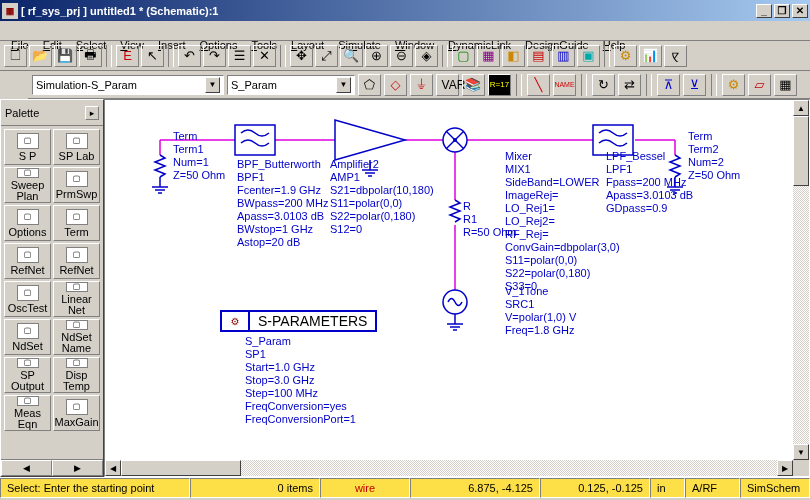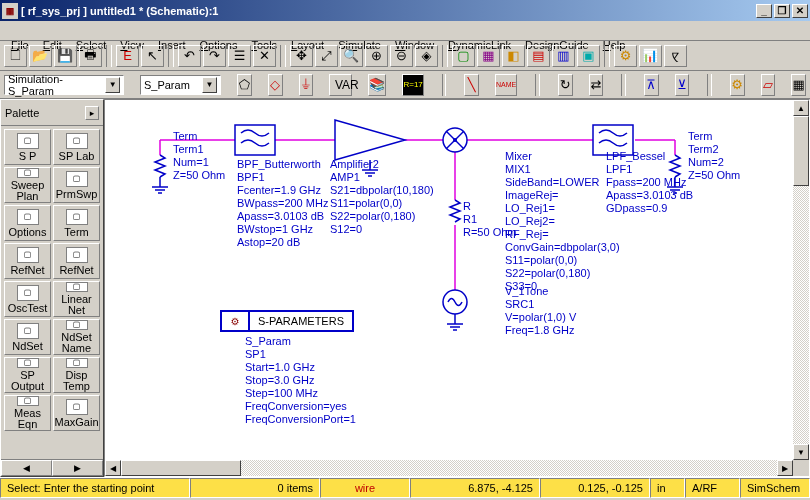--- a/index.html
+++ b/index.html
@@ -11,42 +11,42 @@
 .titlebar .winbtn { width: 16px; height: 14px; background: #d4d0c8; border: 1px solid; border-color: #fff #404040 #404040 #fff; margin-left: 2px; display:flex; align-items:center; justify-content:center; font-family: Arial; font-size:10px; color:#000; cursor:pointer;}
 
 .menubar { height: 20px; background: #d4d0c8; display: flex; align-items: center; padding: 0 4px; border-bottom: 1px solid #808080; }
 .menubar .menu-item { padding: 2px 7px; cursor: pointer; margin-top: 28px; }
 .menubar .menu-item u { text-decoration: underline; }
 
 .toolbar { height: 30px; background: #d4d0c8; display: flex; align-items: center; padding: 0 4px; gap: 2px; border-bottom: 1px solid #808080; }
 .tbtn { width: 23px; height: 22px; border: 1px solid; border-color: #fff #808080 #808080 #fff; display:flex; align-items:center; justify-content:center; cursor:pointer; font-size:13px; }
 .tsep { width: 6px; height: 22px; border-left: 1px solid #808080; border-right: 1px solid #fff; margin: 0 2px; }
 
-.paramrow { height: 28px; background: #d4d0c8; display:flex; align-items:center; padding: 0 4px; gap:16px; border-bottom:1px solid #808080; }
+.paramrow { height: 28px; background: #d4d0c8; display:flex; align-items:center; padding: 0 4px; gap:3px; border-bottom:1px solid #808080;margin-left:28px; }
 .combo { height: 20px; background: white; border: 1px solid; border-color: #808080 #fff #fff #808080; padding: 0 3px; display:flex; align-items:center; }
 .combo .arrow { width:15px; height:16px; background:#d4d0c8; border:1px solid; border-color:#fff #404040 #404040 #fff; display:flex; align-items:center; justify-content:center; font-size:8px; margin-left:auto; cursor:pointer;}
 
 .maincontent { display:flex; height: 378px; }
 .palette { width: 104px; background:#d4d0c8; border:1px solid; border-color:#fff #404040 #404040 #fff; display:flex; flex-direction:column; }
 .palette-title { height:26px; display:flex; align-items:center; padding:0 4px; border-bottom:1px solid #808080; }
 .palette-title .pin { margin-left:auto; width:14px; height:14px; border:1px solid; border-color:#fff #808080 #808080 #fff; display:flex; align-items:center; justify-content:center; font-size:9px; cursor:pointer;}
 .palette-grid { flex:1; display:grid; grid-template-columns: 1fr 1fr; gap:2px; padding:3px; overflow:hidden; align-content:start; }
 .pal-btn { border:1px solid; border-color:#fff #808080 #808080 #fff; height:36px; display:flex; flex-direction:column; align-items:center; justify-content:center; cursor:pointer; font-size:9px; text-align:center; line-height:1; gap:2px;}
 .pal-btn .pic { width:22px; height:16px; background:#fff; border:1px solid #808080; font-size:8px; display:flex; align-items:center; justify-content:center;}
 .palette-nav { display:flex; border-top:1px solid #808080; }
 .palette-nav div { flex:1; height:16px; border:1px solid; border-color:#fff #808080 #808080 #fff; display:flex; align-items:center; justify-content:center; cursor:pointer; font-size:9px;}
 
 .canvas-wrap { flex:1; display:flex; flex-direction:column; }
 .canvas { flex:1; background:#fff; position:relative; overflow:hidden; border:1px solid; border-color:#808080 #fff #fff #808080; }
 .canvas::before { content:""; position:absolute; inset:0; background-image: radial-gradient(#b0b0b0 0.5px, transparent 0.5px); background-size: 12px 12px; }
 .canvas svg { position:absolute; top:0; left:0; pointer-events:none; }
 .comp-text { position:absolute; color:#0000c8; font-size:10px; line-height:12px; white-space:pre; pointer-events:none; }
 .sparam-box { position:absolute; border:2px solid #0000c8; display:flex; align-items:center; height:22px; }
 .sparam-box .gear { width:28px; height:18px; background:#fff; display:flex; align-items:center; justify-content:center; border-right:2px solid #0000c8; color:#800; font-size:10px;}
-.sparam-box .lbl { padding:0 8px; color:#000; font-size:11px; }
+.sparam-box .lbl { padding:0 8px; color:#000; font-size:14px; }
 
 .hscroll { height:16px; background:#d4d0c8; display:flex; }
 .vscroll { width:16px; background:#d4d0c8; position:absolute; right:0; top:0; bottom:16px; display:flex; flex-direction:column;}
 .sbtn { width:16px; height:16px; background:#d4d0c8; border:1px solid; border-color:#fff #404040 #404040 #fff; display:flex; align-items:center; justify-content:center; font-size:8px; cursor:pointer;}
 .strack { flex:1; background: repeating-conic-gradient(#d4d0c8 0% 25%, #fff 0% 50%) 50% / 2px 2px; position:relative;}
 .sthumb { position:absolute; background:#d4d0c8; border:1px solid; border-color:#fff #404040 #404040 #fff; }
 
 .statusbar { height:21px; background:#fde047; display:flex; border-top:1px solid #fff; }
 .status-cell { border:1px solid; border-color:#808080 #fff #fff #808080; padding:2px 6px; display:flex; align-items:center; white-space:nowrap; overflow:hidden;}
 .status-cell.red { color:#c00000; justify-content:center; }

